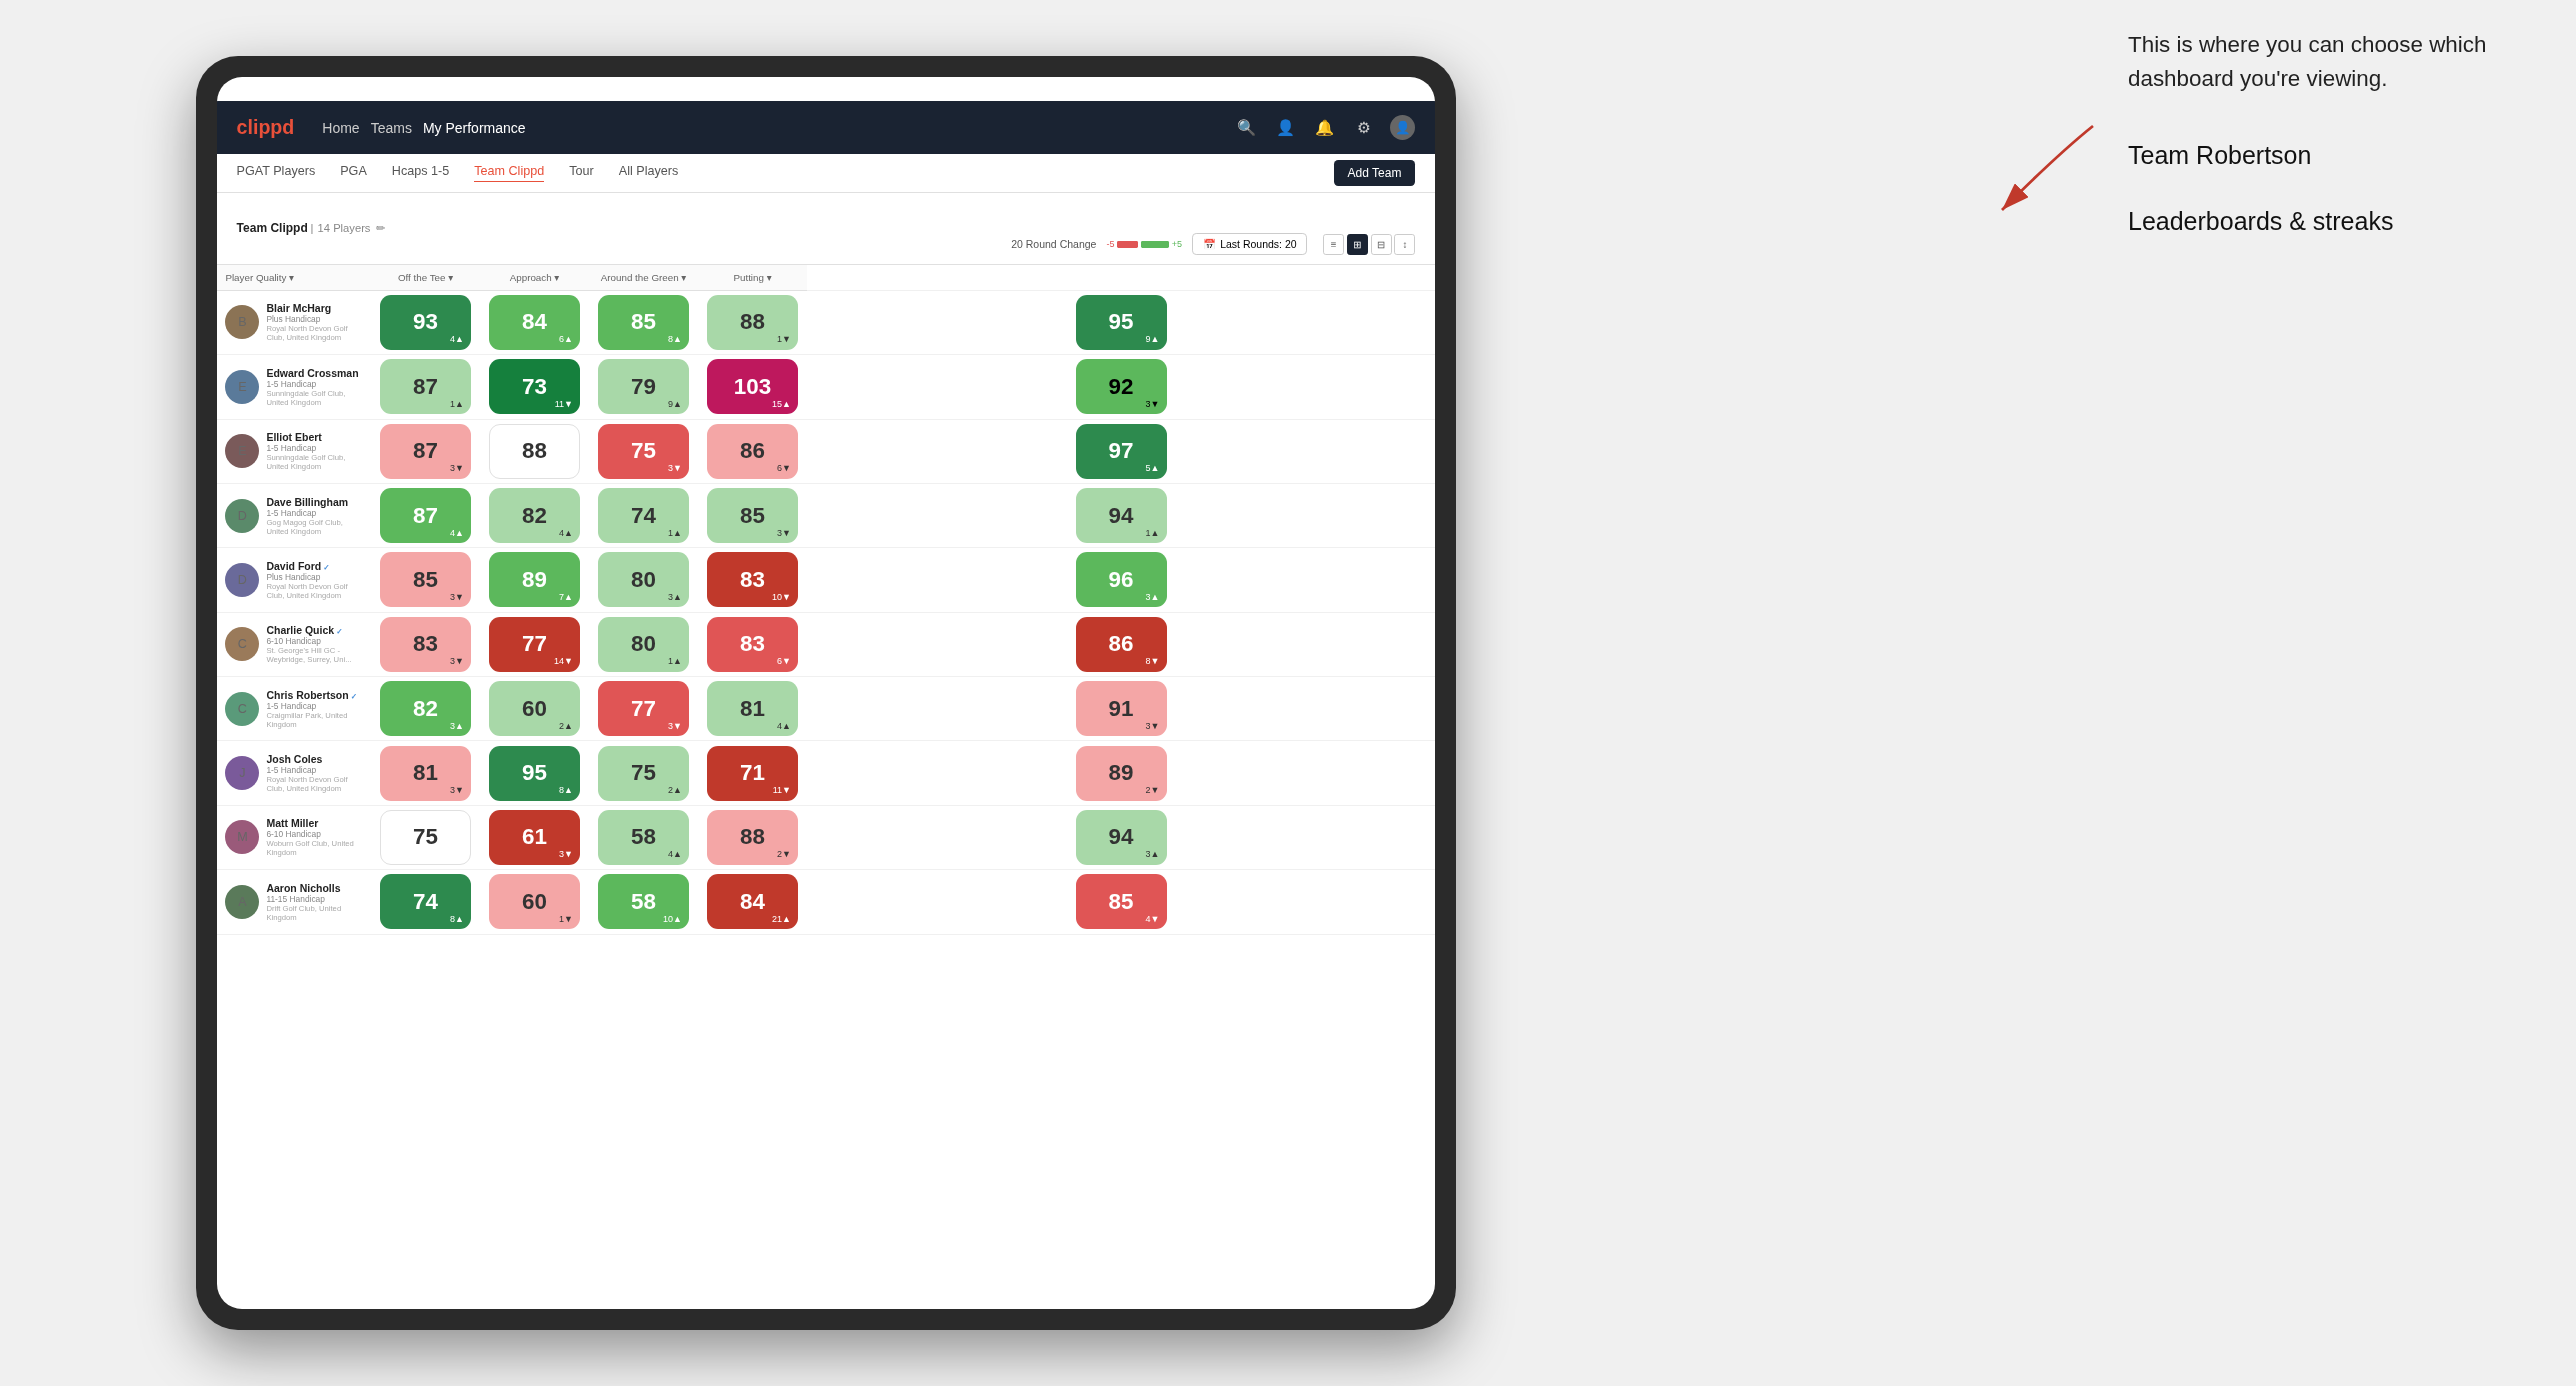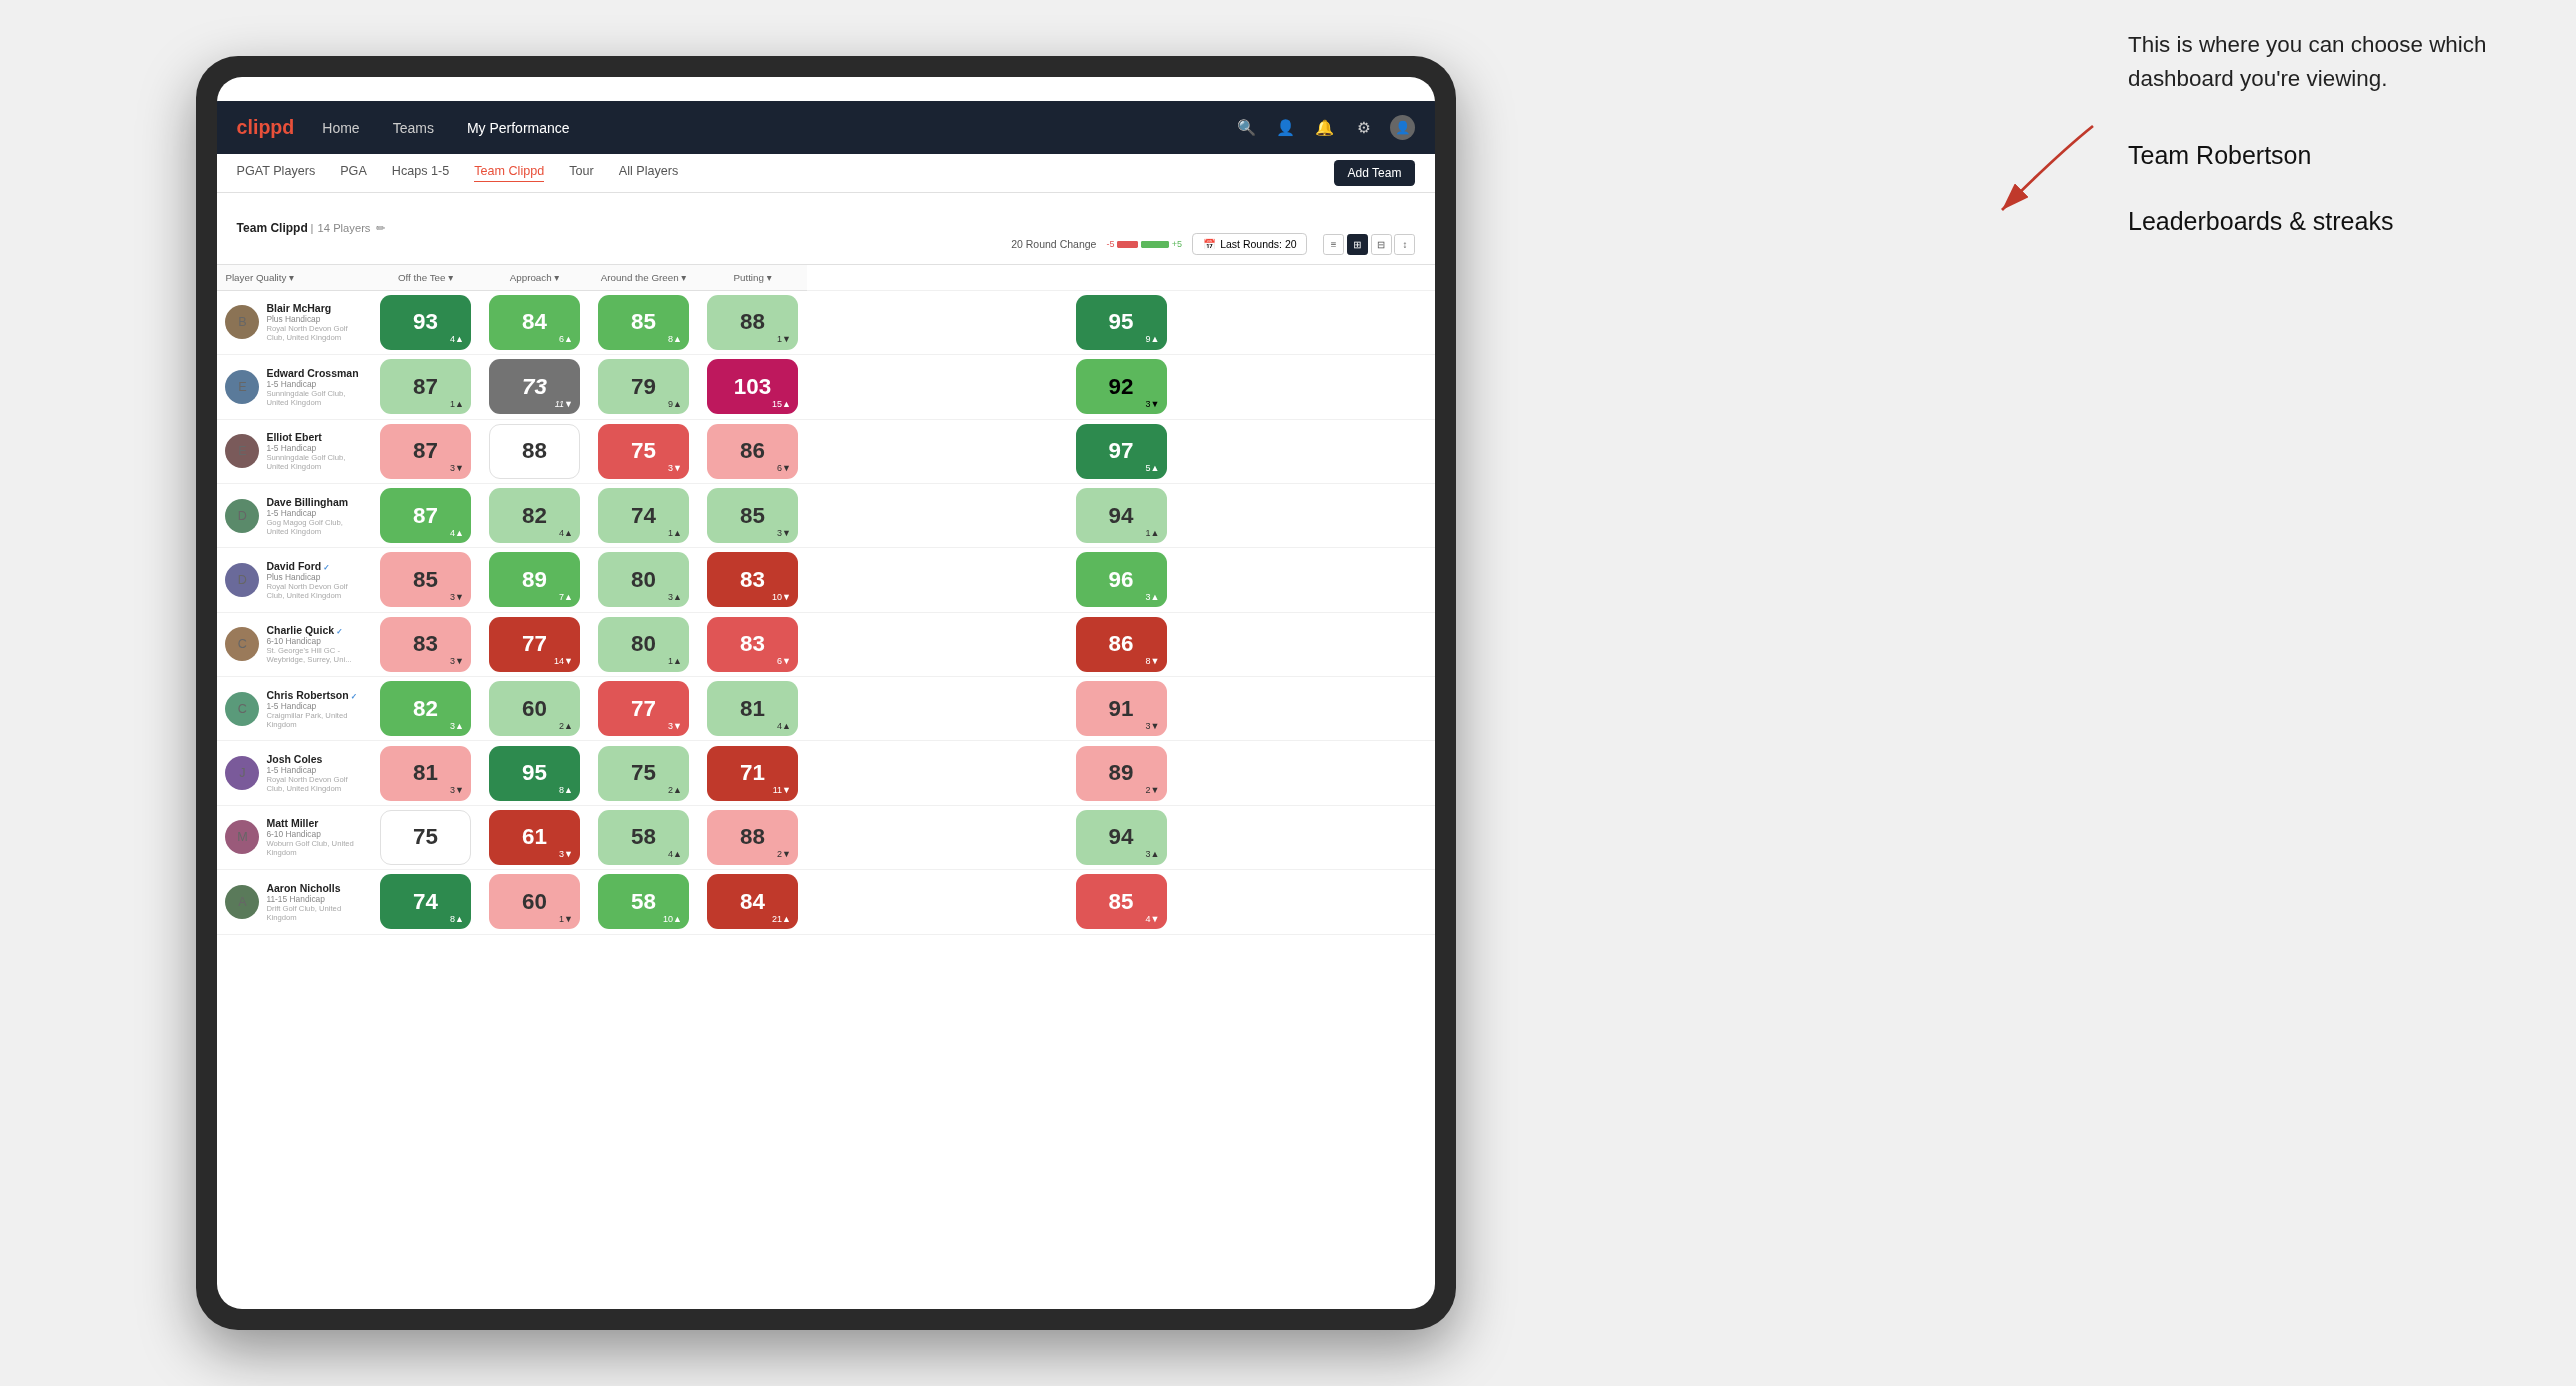--- a/index.html
+++ b/index.html
@@ -69,21 +69,21 @@
       margin-top: 24px;
     }
     .nav-logo {
       color: #e8503a;
       font-size: 19.6px;
       font-weight: 700;
       margin-right: 28px;
     }
     .nav-links {
       display: flex;
-      gap: 33px;
+      gap: 11px;
       flex: 1;
     }
     .nav-link {
       color: #ccc;
       font-size: 14px;
       cursor: pointer;
     }
     .nav-link.active {
       color: #fff;
     }
@@ -440,21 +440,21 @@
                     <div class="name">Edward Crossman</div>
                     <div class="handicap">1-5 Handicap</div>
                     <div class="club">Sunningdale Golf Club, United Kingdom</div>
                   </div>
                 </div>
               </td>
               <td class="score-cell"><div class="score-box" style="background: rgb(168, 216, 168); color: rgb(51, 51, 51);">
                   <span class="score-main">87</span>
                   <span class="score-change">1▲</span>
                 </div></td>
-              <td class="score-cell"><div class="score-box" style="background: #737373; color: rgb(255, 255, 255); font-style: italic;">
+              <td class="score-cell"><div class="score-box" style="background: #15803d; color: rgb(255, 255, 255);">
                   <span class="score-main">73</span>
                   <span class="score-change">11▼</span>
                 </div></td>
               <td class="score-cell"><div class="score-box" style="background: rgb(168, 216, 168); color: rgb(51, 51, 51);">
                   <span class="score-main">79</span>
                   <span class="score-change">9▲</span>
                 </div></td>
               <td class="score-cell"><div class="score-box" style="background: #be185d; color: rgb(255, 255, 255);">
                   <span class="score-main">103</span>
                   <span class="score-change">15▲</span>

